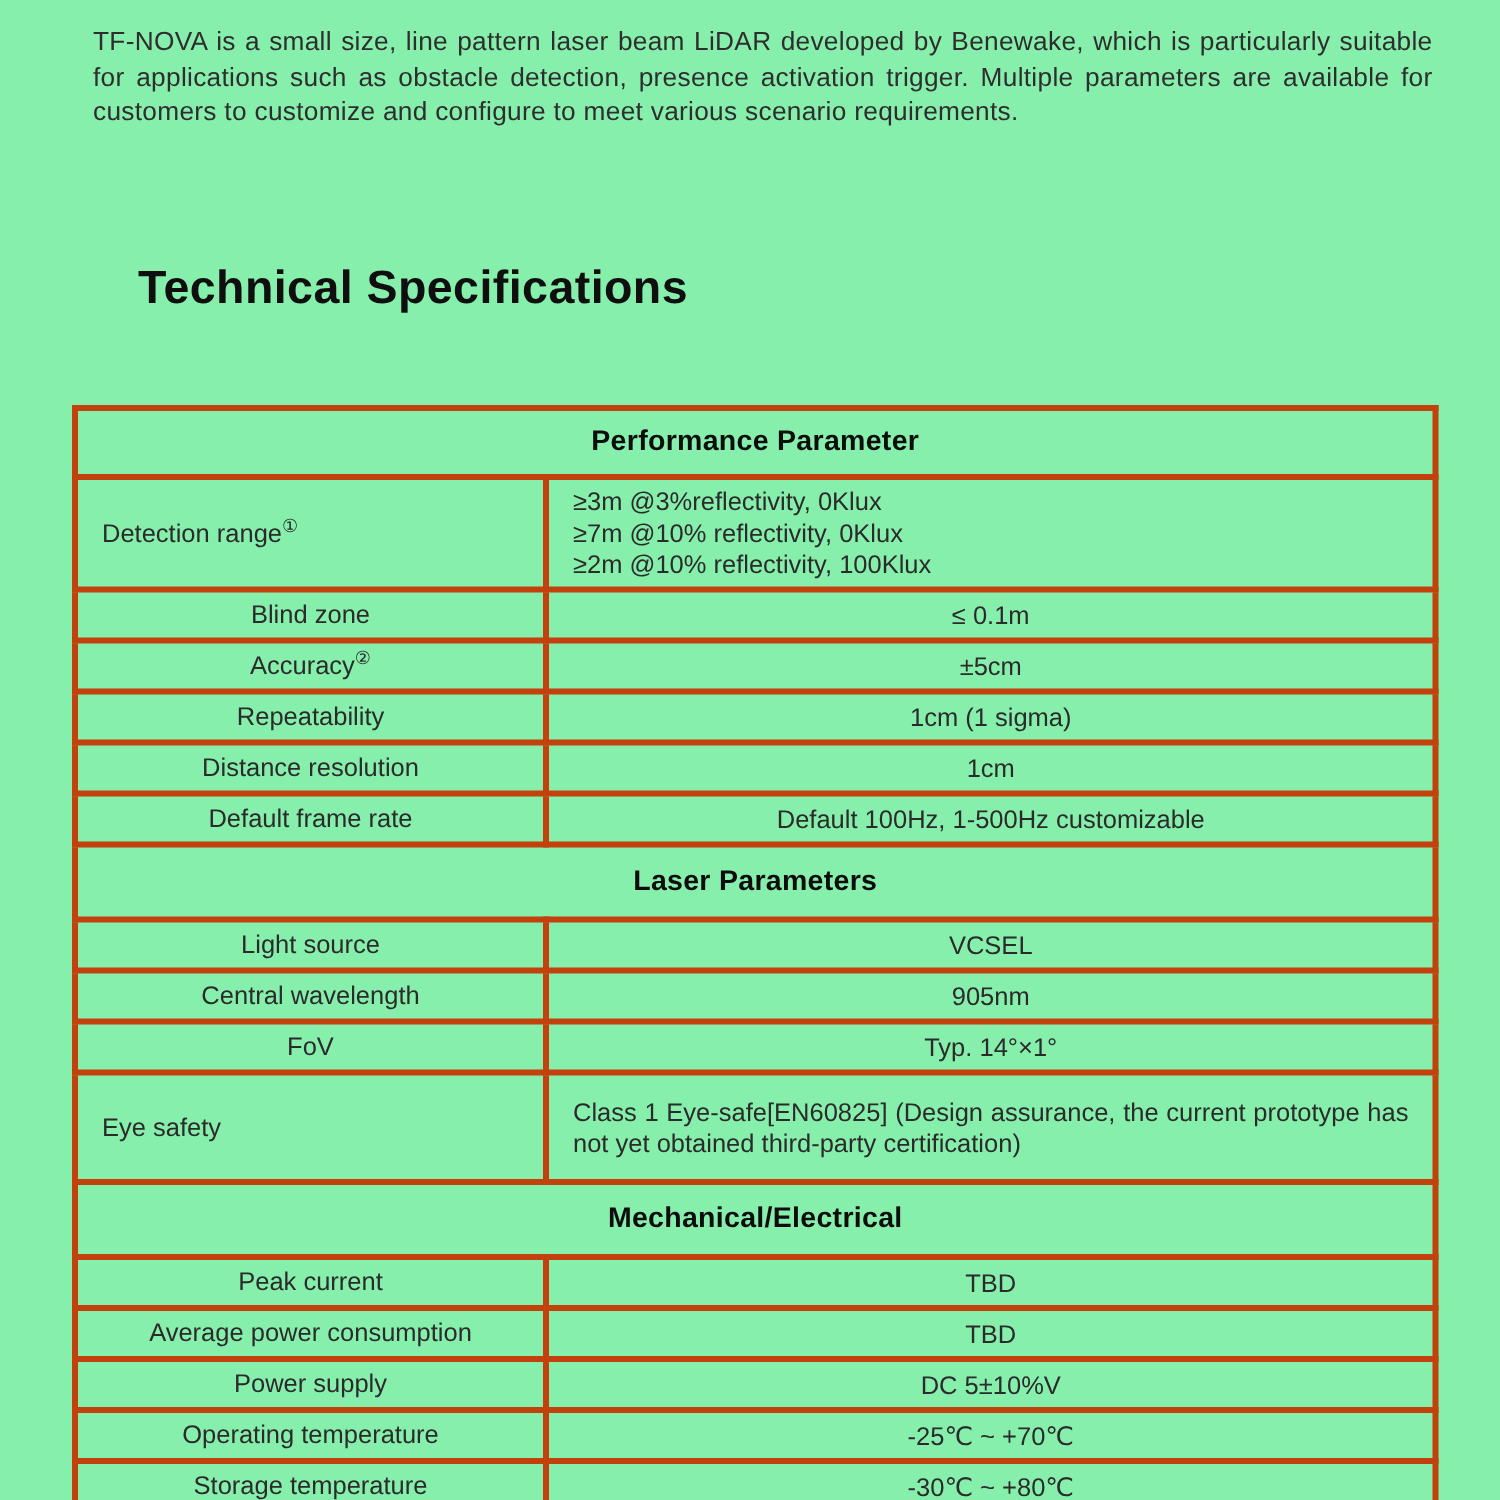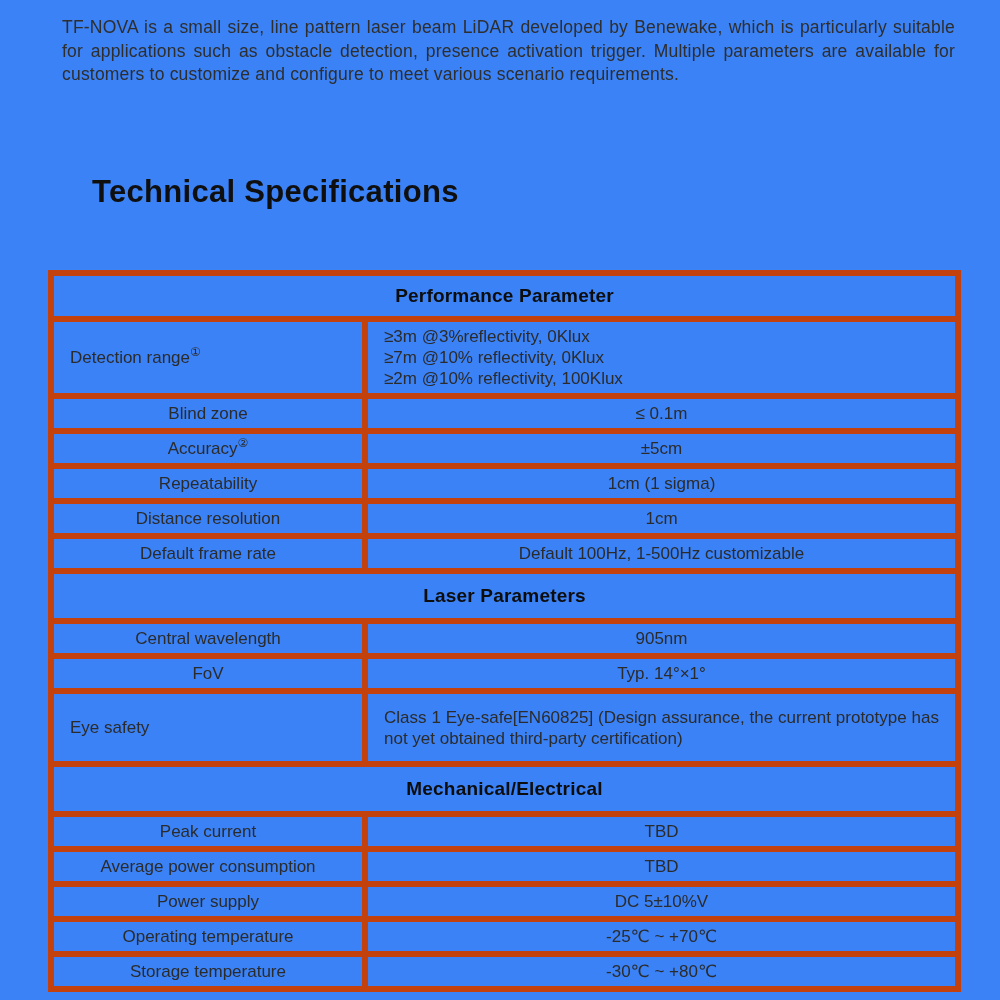--- a/index.html
+++ b/index.html
@@ -3,21 +3,21 @@
 <meta charset="utf-8">
 <style>
   * { margin: 0; padding: 0; box-sizing: border-box; }
   html, body {
     width: 1000px; height: 1000px;
     background: #ffffff;
     font-family: "Liberation Sans", "DejaVu Sans", sans-serif;
     color: #2b2b2b;
     overflow: hidden;
   }
-  .page { position: relative; width: 1000px; height: 1000px; background: #3b82f6; }
+  .page { position: relative; width: 1000px; height: 1000px; background: #86efac; }
 
   .intro {
     position: absolute;
     left: 62px; top: 16px; width: 893px;
     font-size: 17.5px; line-height: 23.5px;
     text-align: justify;
     color: #2e2e2e;
     letter-spacing: 0.2px;
   }
 
@@ -34,21 +34,21 @@
   table.spec {
     position: absolute;
     left: 48px; top: 270px;
     width: 907px;
     border-collapse: collapse;
     table-layout: fixed;
     font-size: 17px;
     color: #2b2b2b;
   }
   table.spec td {
-    border: 6px solid #c2410c;
+    border: 4px solid #c2410c;
     padding: 4px 16px;
     vertical-align: middle;
   }
   col.c-label { width: 314px; }
   col.c-value { width: 593px; }
 
   td.section-title {
     text-align: center;
     font-weight: bold;
     font-size: 19px;
@@ -124,20 +124,26 @@
         <td><span>Default frame rate</span></td>
         <td>
             <div class="val-line">Default 100Hz, 1-500Hz customizable</div>
           </td>
       </tr>
 
       <tr class="r-sec">
         <td class="section-title" colspan="2">Laser Parameters</td>
       </tr>
       <tr class="r-single">
+        <td><span>Light source</span></td>
+        <td>
+            <div class="val-line">VCSEL</div>
+          </td>
+      </tr>
+      <tr class="r-single">
         <td><span>Central wavelength</span></td>
         <td>
             <div class="val-line">905nm</div>
           </td>
       </tr>
       <tr class="r-single">
         <td><span>FoV</span></td>
         <td>
             <div class="val-line">Typ. 14°×1°</div>
           </td>

